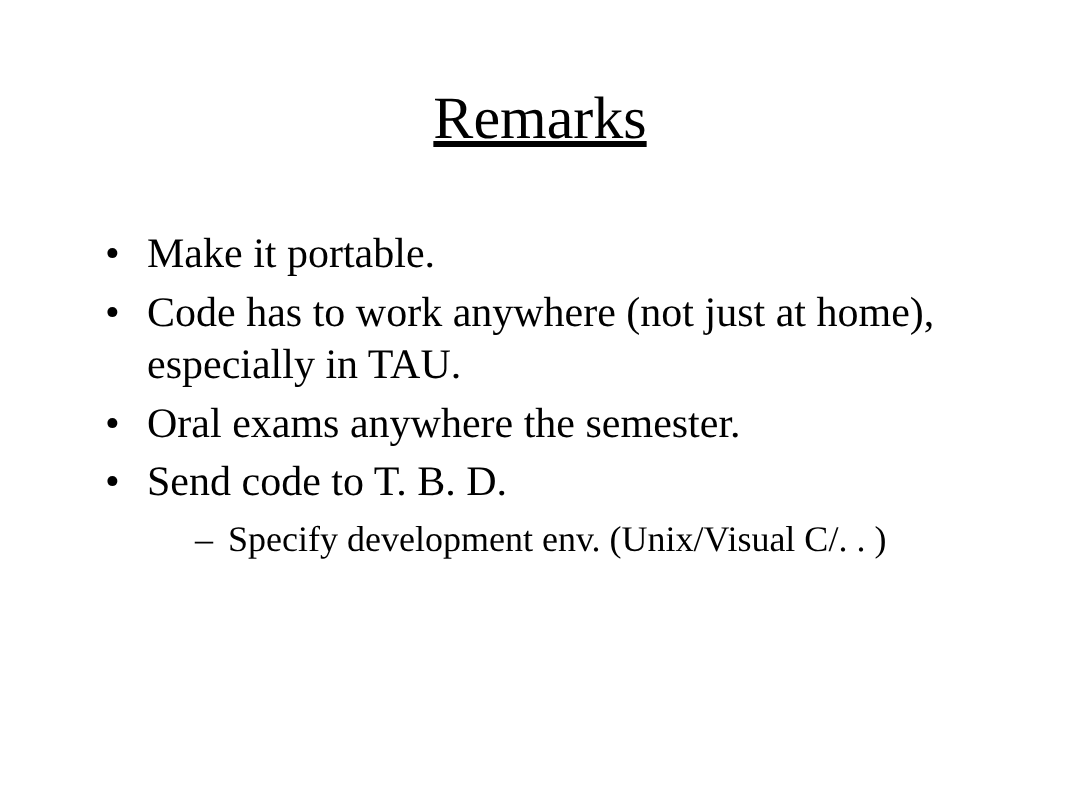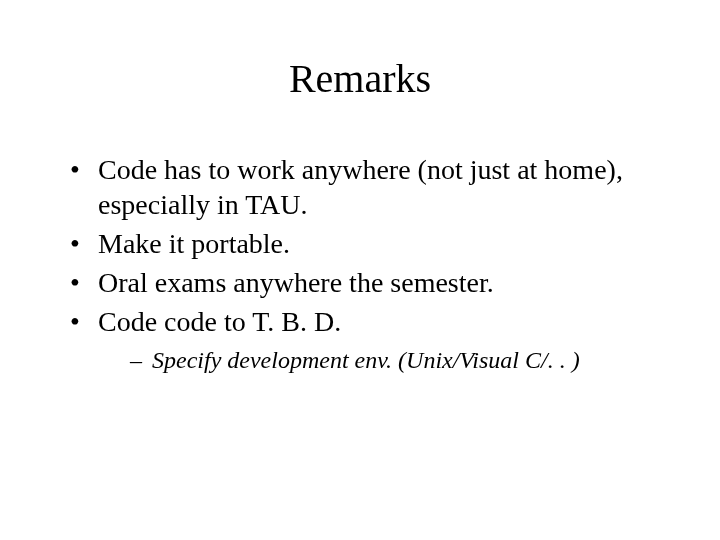--- a/index.html
+++ b/index.html
@@ -15,20 +15,21 @@
       color: #000000;
       padding: 40px 60px;
       overflow: hidden;
     }
     .slide-title {
       font-size: 40px;
       font-weight: normal;
       text-align: center;
       margin-bottom: 50px;
       margin-top: 15px;
+      text-decoration: underline;
     }
     .main-list {
       list-style: none;
       padding-left: 10px;
     }
     .main-list > li {
       font-size: 28px;
       line-height: 1.25;
       margin-bottom: 4px;
       padding-left: 28px;
@@ -45,38 +46,37 @@
       list-style: none;
       padding-left: 32px;
       margin-top: 6px;
     }
     .sub-list > li {
       font-size: 24px;
       line-height: 1.3;
       margin-bottom: 2px;
       padding-left: 22px;
       position: relative;
-      font-style: italic;
     }
     .sub-list > li::before {
       content: "–";
       position: absolute;
       left: 0;
       top: 0;
       font-size: 24px;
     }
   </style>
 </head>
 <body>
 
 <h1 class="slide-title">Remarks</h1>
 
 <ul class="main-list">
+  <li>Make it portable.</li>
   <li>Code has to work anywhere (not just at home), especially in TAU.</li>
-  <li>Make it portable.</li>
   <li>Oral exams anywhere the semester.</li>
   <li>
-    <span>Code code to T. B. D.</span>
+    <span>Send code to T. B. D.</span>
     <ul class="sub-list">
       <li>Specify development env. (Unix/Visual C/. . )</li>
     </ul>
   </li>
 </ul>
 
 </body></html>

